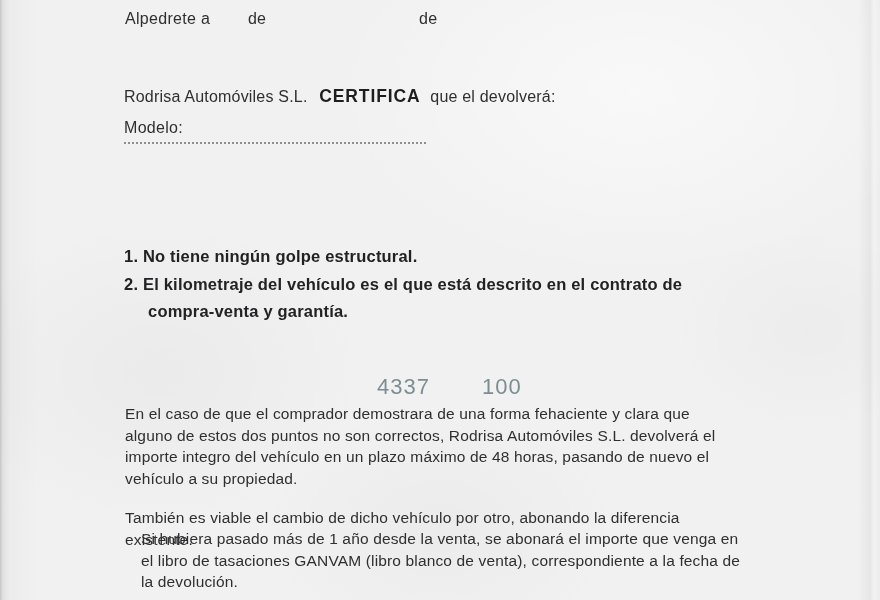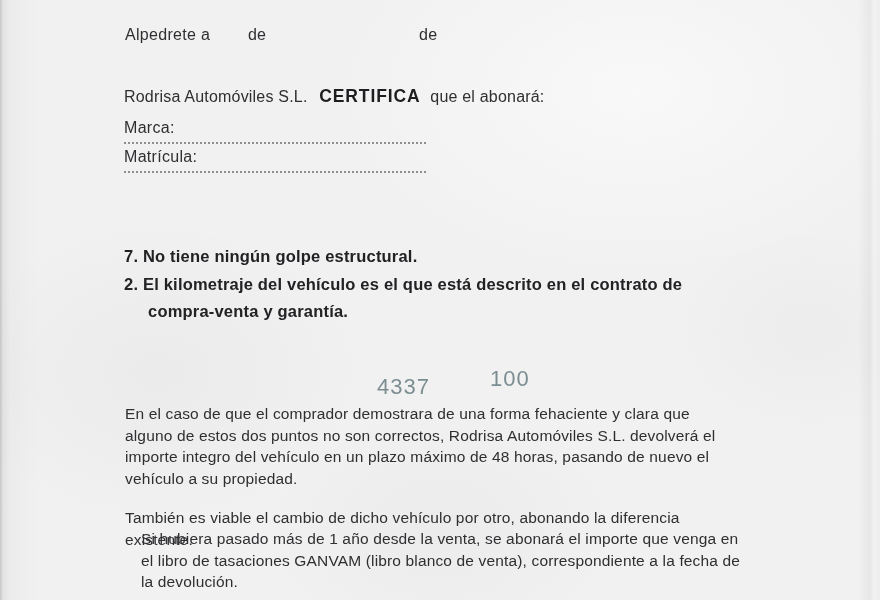--- a/index.html
+++ b/index.html
@@ -7,21 +7,21 @@
     position:relative; width:880px; height:600px; overflow:hidden;
     font-family:"Liberation Sans", sans-serif; color:#2f2f31;
     background:
       radial-gradient(ellipse 300px 220px at 18% 62%, rgba(0,0,0,0.028), transparent 70%),
       radial-gradient(ellipse 420px 260px at 72% 15%, rgba(255,255,255,0.55), transparent 72%),
       radial-gradient(ellipse 260px 180px at 50% 88%, rgba(0,0,0,0.022), transparent 70%),
       radial-gradient(ellipse 200px 150px at 92% 55%, rgba(0,0,0,0.02), transparent 70%),
       linear-gradient(90deg, #c6c6c7 0px, #e2e2e3 3px, #ececed 10px, #f1f1f2 40px,
         #f1f1f2 calc(100% - 22px), #e6e6e7 calc(100% - 10px), #f2f2f3 calc(100% - 6px), #ededee 100%);
   }
-  .date-line { position:absolute; top:26px; left:125px; font-size:16px; letter-spacing:0.3px; }
+  .date-line { position:absolute; top:10px; left:125px; font-size:16px; letter-spacing:0.3px; }
   .date-line .de-first  { display:inline-block; margin-left:33px; }
   .date-line .de-second { display:inline-block; margin-left:148px; }
 
   .certify-line { position:absolute; top:86px; left:124px; font-size:16px; letter-spacing:0.2px; white-space:nowrap; }
   .certify-line .keyword { font-weight:700; font-size:17.5px; letter-spacing:0.9px; margin:0 5px 8px 7px; color:#1e1e20; }
 
   .fields { position:absolute; top:115px; left:124px; width:302px; font-size:16px; letter-spacing:0.3px; }
   .field-row { height:27px; line-height:25px; border-bottom:2px dotted #8f8f90; }
 
   .points { position:absolute; top:243px; left:124px; width:700px;
@@ -30,50 +30,47 @@
 
   .paragraph { position:absolute; left:125px; width:700px; font-size:15.5px;
                line-height:21.5px; letter-spacing:0.15px; white-space:pre-line; }
   .paragraph-1 { top:360px;margin-top:43px; }
   .paragraph-2 { top:487px;margin-top:20px; }
   .paragraph-3 { top:528px;margin-left:16px; }
 
   .watermark-number { position:absolute; font-size:22px; font-weight:400;
                       color:#4e686d; opacity:0.72; letter-spacing:1px; filter:blur(0.3px); }
   .watermark-left  { left:377px; top:374px;text-align:right; }
-  .watermark-right { left:482px; top:366px;margin-left:8px; }
+  .watermark-right { left:482px; top:374px; }
 </style>
 </head>
 <body>
 
 <div class="paper">
 
   <div class="date-line">
     <span>Alpedrete a</span>
     <span class="de-first">de</span>
     <span class="de-second">de</span>
   </div>
 
   <div class="certify-line">
     <span>Rodrisa Automóviles S.L.</span>
     <span class="keyword">CERTIFICA</span>
-    <span>que el abonará:</span>
+    <span>que el devolverá:</span>
   </div>
 
   <div class="fields">
     <div class="field-row">
-      <span>Marca:</span>
-    </div>
-    <div class="field-row">
-      <span>Matrícula:</span>
+      <span>Modelo:</span>
     </div>
   </div>
 
   <div class="points">
-    <div class="point">7. No tiene ningún golpe estructural.</div>
+    <div class="point">1. No tiene ningún golpe estructural.</div>
     <div class="point">2. El kilometraje del vehículo es el que está descrito en el contrato de
 compra-venta y garantía.</div>
   </div>
 
   <div class="paragraph paragraph-1">En el caso de que el comprador demostrara de una forma fehaciente y clara que
 alguno de estos dos puntos no son correctos, Rodrisa Automóviles S.L. devolverá el
 importe integro del vehículo en un plazo máximo de 48 horas, pasando de nuevo el
 vehículo a su propiedad.</div>
   <div class="paragraph paragraph-2">También es viable el cambio de dicho vehículo por otro, abonando la diferencia
 existente.</div>

